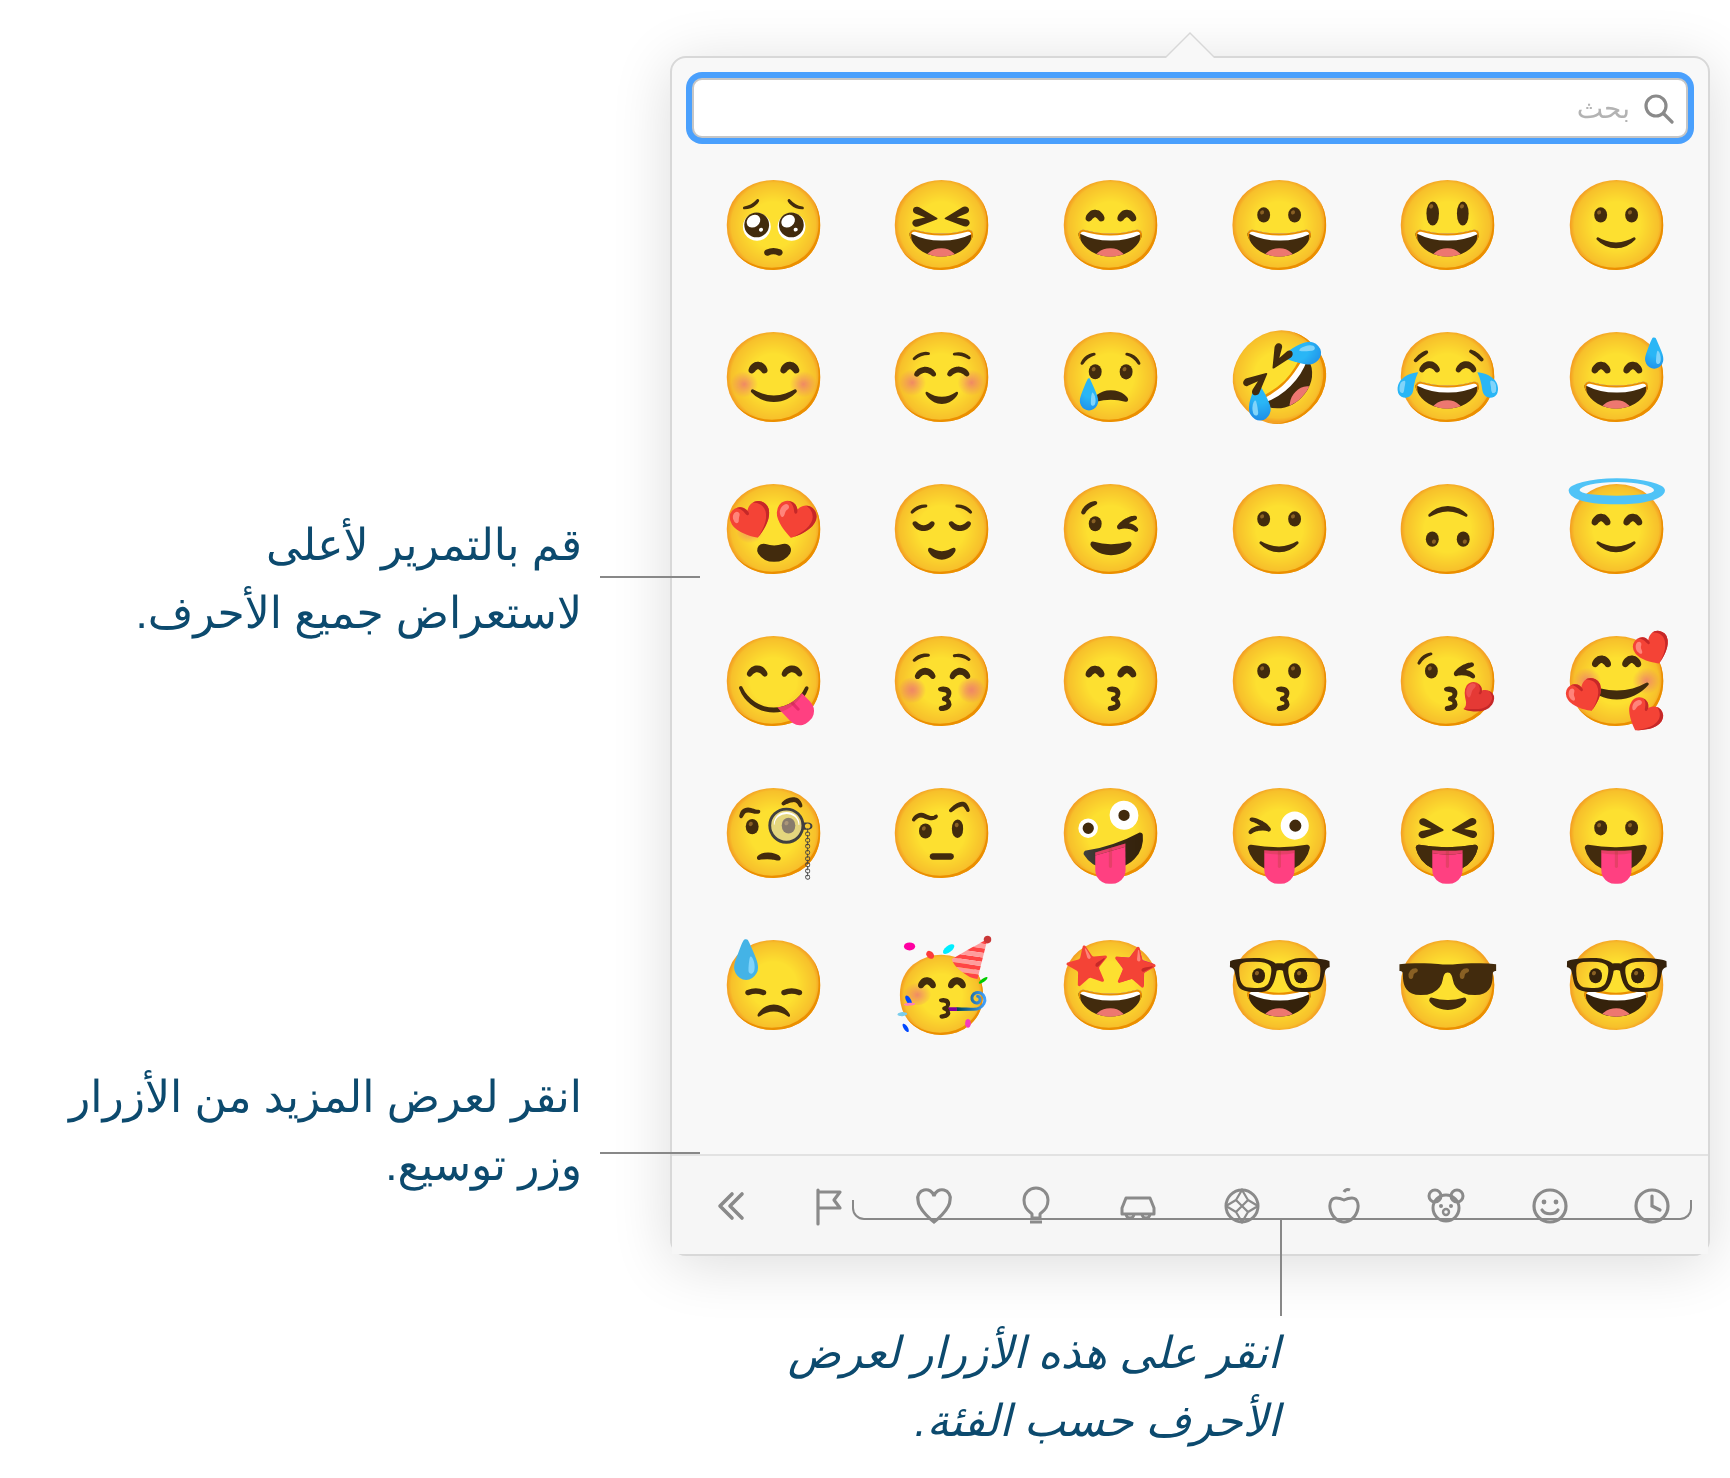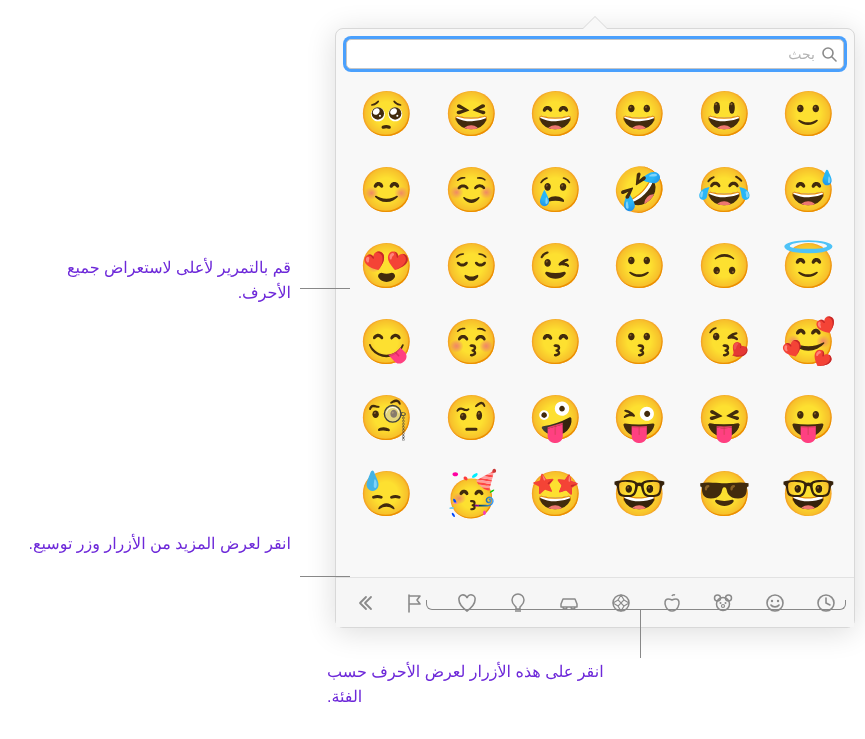--- a/index.html
+++ b/index.html
@@ -108,29 +108,29 @@
     display: flex;
     align-items: center;
     justify-content: center;
     color: #8a8a8a;
     cursor: pointer;
     border-radius: 6px;
   }
   .cat-btn svg { display:block; }
   .callout {
     position: absolute;
-    color: #6d28d9;
-    font-size: 16px;
+    color: #0c4a6e;
+    font-size: 22px;
     line-height: 1.55;
     text-align: right;
     direction: rtl;
   }
   .callout.c1 { top: 256px; right: 574px; width: 240px; }
   .callout.c2 { top: 532px; right: 574px; width: 270px; }
-  .callout.c3 { top: 660px; right: 238px; width: 300px; text-align: left; }
+  .callout.c3 { top: 660px; right: 225px; width: 300px; text-align: right; font-style: italic; }
   .lead {
     position: absolute;
     background: #888;
   }
   .lead.h1 { top: 288px; left: 300px; width: 50px; height: 1px; }
   .lead.h2 { top: 576px; left: 300px; width: 50px; height: 1px; }
   .lead.v3 { top: 610px; left: 640px; width: 1px; height: 48px; }
   .bracket {
     position: absolute;
     border: 1px solid #888;

